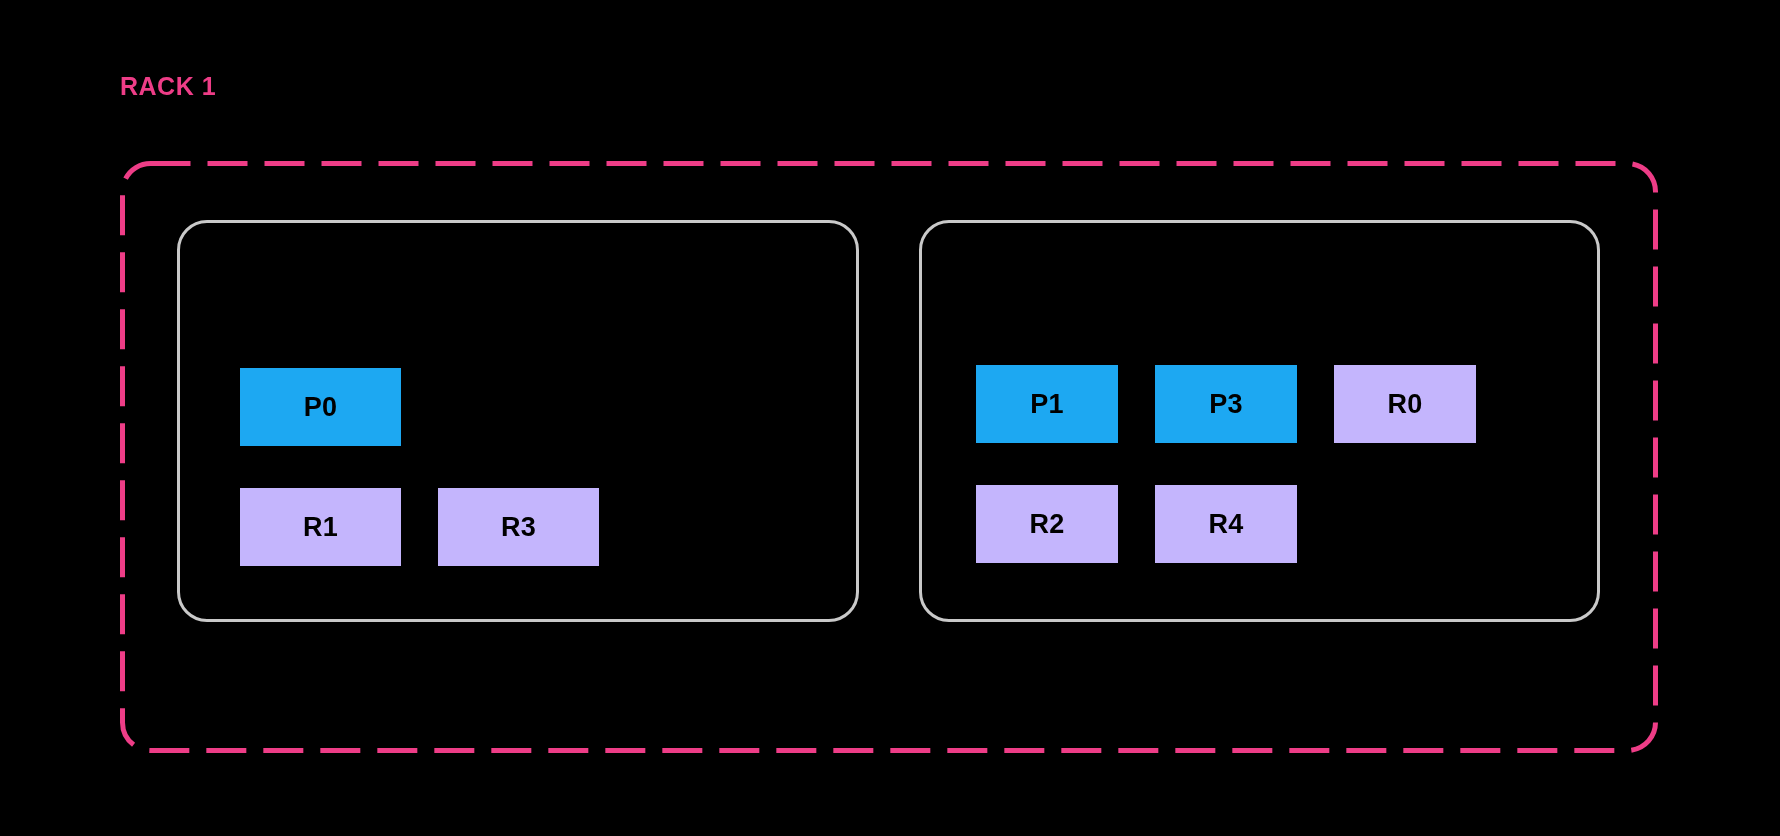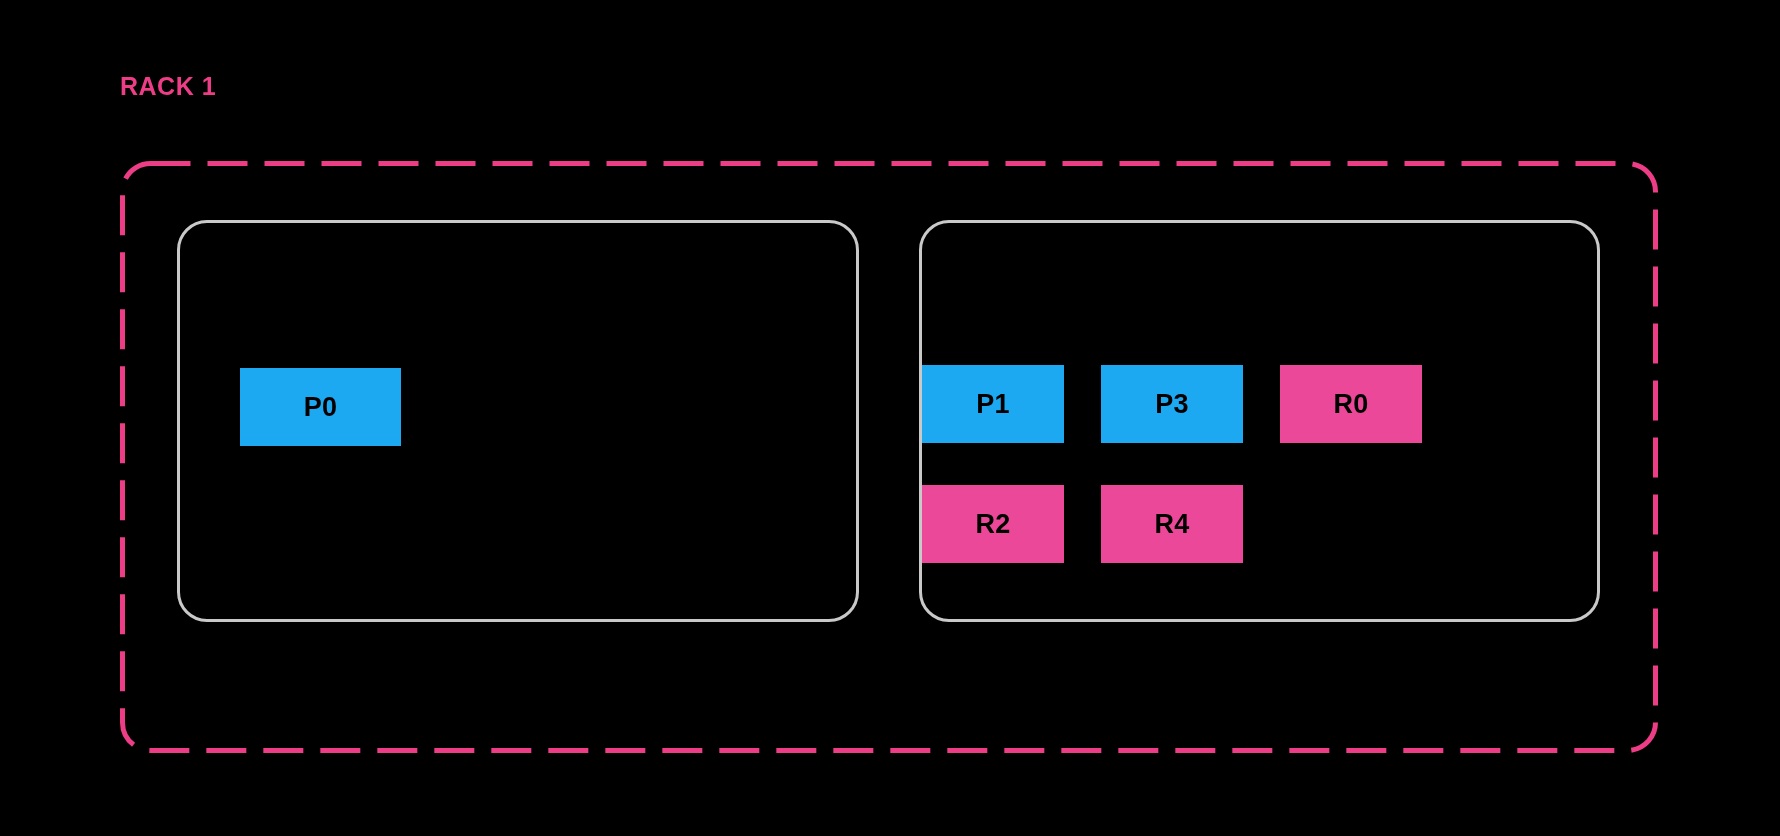--- a/index.html
+++ b/index.html
@@ -83,62 +83,64 @@
   }
   .shard-row {
     position: absolute;
     left: 0;
     width: 100%;
     height: 78px;
     display: flex;
     align-items: center;
   }
   #node-panel-left .shard-row { padding-left: 60px; }
-  #node-panel-right .shard-row { }
+  #node-panel-right .shard-row { padding-left: 54px; }
   .shard-row.row-primary   { top: 142px; }
   .shard-row.row-replica   { top: 262px; }
 
   .shard-block {
     height: 78px;
     margin-right: 37px;
     display: flex;
     align-items: center;
     justify-content: center;
     font-size: 27px;
     font-weight: bold;
     color: #000000;
     line-height: 1;
     letter-spacing: 0.2px;
     box-sizing: border-box;
   }
   #node-panel-left .shard-block  { width: 161px; margin-top: 6px; }
   #node-panel-right .shard-block { width: 142px; }
 
   .shard-block.kind-primary { background: #1DA8F2; }
-  .shard-block.kind-replica { background: #ec4899; }
+  .shard-block.kind-replica { background: #c4b5fd; }
 </style>
 </head>
 <body>
 
 <div id="canvas">
 
   <div class="rack-label">RACK 1</div>
 
   <div class="rack-boundary">
     <svg width="1538" height="592" viewBox="0 0 1538 592">
       <rect x="2.5" y="2.5" width="1533" height="587" rx="28" ry="28" fill="none" stroke="#EE3D87" stroke-width="5" stroke-dasharray="40 17" stroke-linecap="butt"></rect>
     </svg>
   </div>
 
   <div class="node-panel" id="node-panel-left">
     <div class="shard-rows">
       <div class="shard-row row-primary">
         <div class="shard-block kind-primary">P0</div>
       </div>
       <div class="shard-row row-replica">
+        <div class="shard-block kind-replica">R1</div>
+        <div class="shard-block kind-replica">R3</div>
       </div>
     </div>
   </div>
 
   <div class="node-panel" id="node-panel-right">
     <div class="shard-rows">
       <div class="shard-row row-primary">
         <div class="shard-block kind-primary">P1</div>
         <div class="shard-block kind-primary">P3</div>
         <div class="shard-block kind-replica">R0</div>

